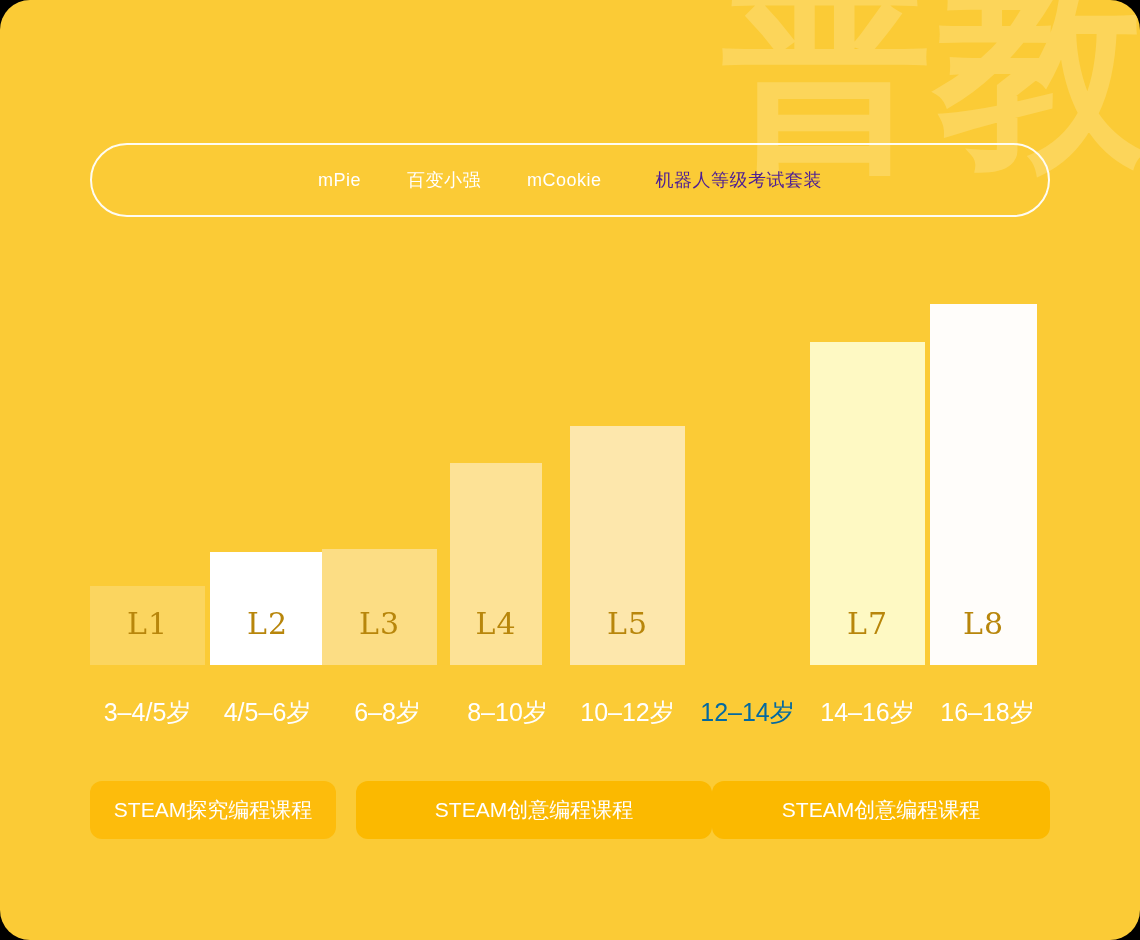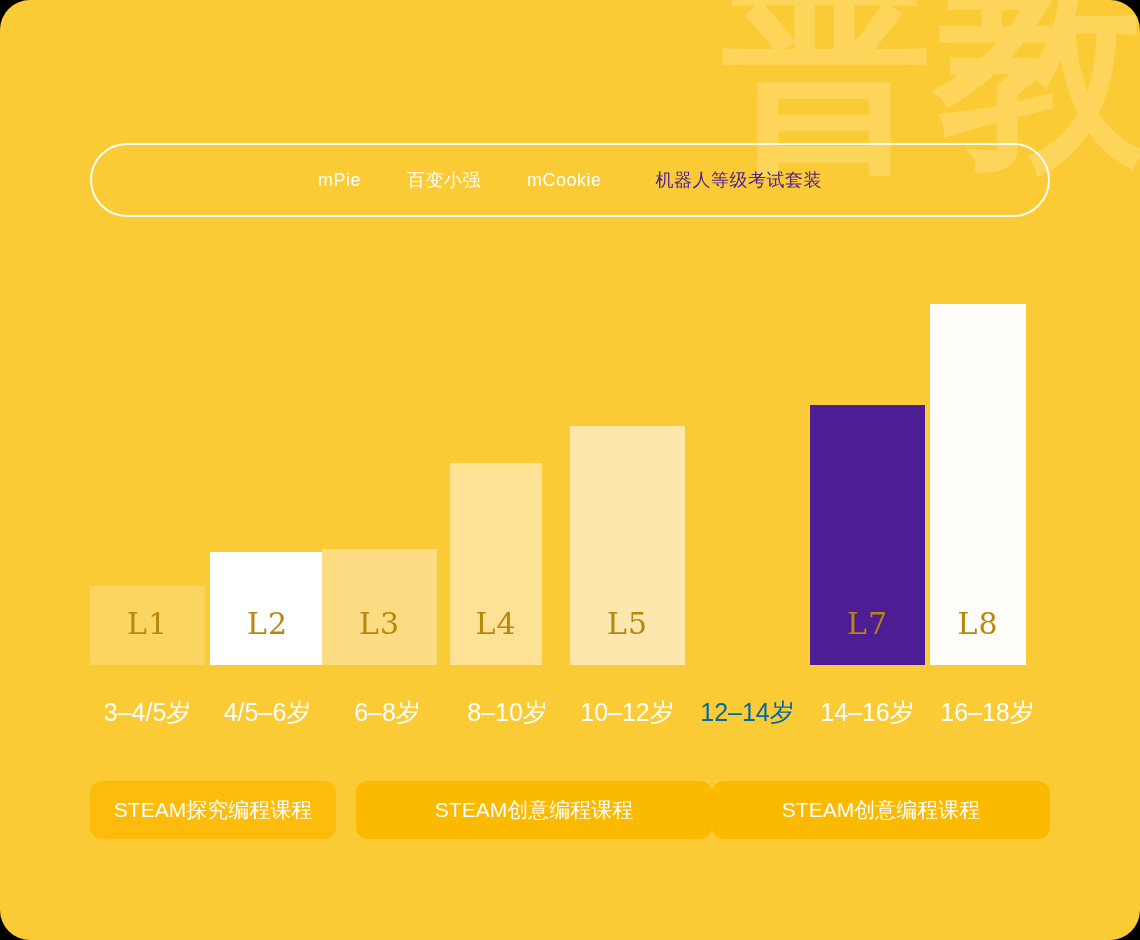--- a/index.html
+++ b/index.html
@@ -131,24 +131,24 @@
       </div>
       <div class="bar-col" style="left: 232px; width: 115px; height: 116px; background: rgb(252, 221, 132);">
         <div class="bar-label" style="color: rgb(184, 134, 11);">L3</div>
       </div>
       <div class="bar-col" style="left: 360px; width: 92px; height: 202px; background: rgb(253, 226, 150);">
         <div class="bar-label" style="color: rgb(184, 134, 11);">L4</div>
       </div>
       <div class="bar-col" style="left: 480px; width: 115px; height: 239px; background: rgb(253, 231, 172);">
         <div class="bar-label" style="color: rgb(184, 134, 11);">L5</div>
       </div>
-      <div class="bar-col" style="left: 720px; width: 115px; height: 260px; background: #4c1d95;">
+      <div class="bar-col" style="left: 720px; width: 115px; height: 323px; background: #fef9c3;">
         <div class="bar-label" style="color: rgb(184, 134, 11);">L7</div>
       </div>
-      <div class="bar-col" style="left: 840px; width: 96px; height: 361px; background: rgb(255, 253, 250);">
+      <div class="bar-col" style="left: 840px; width: 107px; height: 361px; background: rgb(255, 253, 250);">
         <div class="bar-label" style="color: rgb(184, 134, 11);">L8</div>
       </div>
     </div>
 
   <div id="age-row">
       <div class="age-label" style="left: 0px; width: 115px; color: rgb(255, 255, 255);">3–4/5岁</div>
       <div class="age-label" style="left: 120px; width: 115px; color: rgb(255, 255, 255);">4/5–6岁</div>
       <div class="age-label" style="left: 240px; width: 115px; color: rgb(255, 255, 255);">6–8岁</div>
       <div class="age-label" style="left: 360px; width: 115px; color: rgb(255, 255, 255);">8–10岁</div>
       <div class="age-label" style="left: 480px; width: 115px; color: rgb(255, 255, 255);">10–12岁</div>

